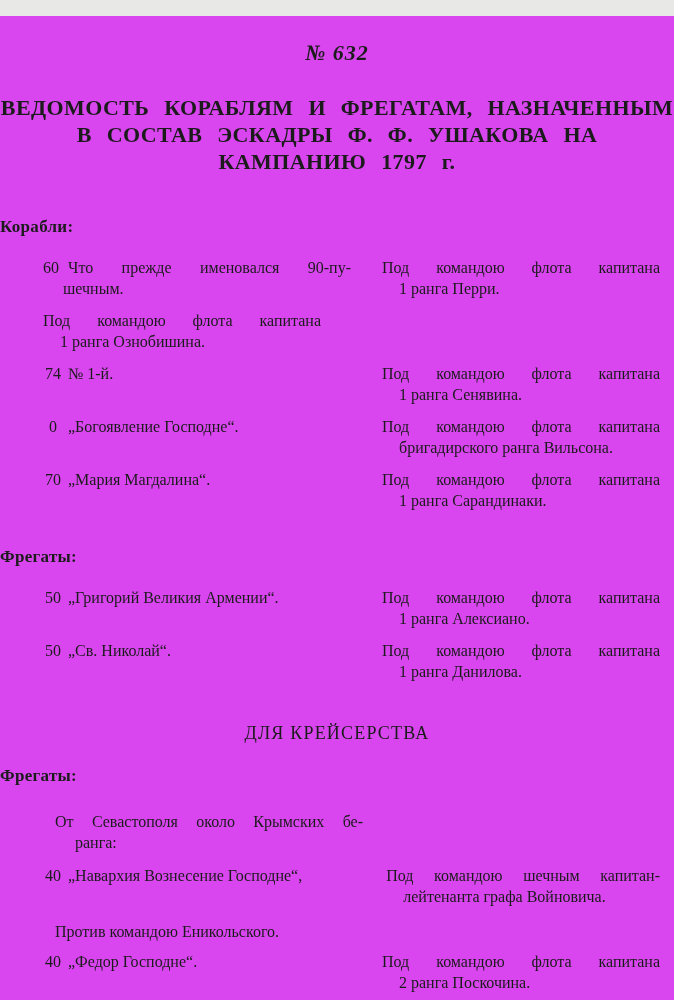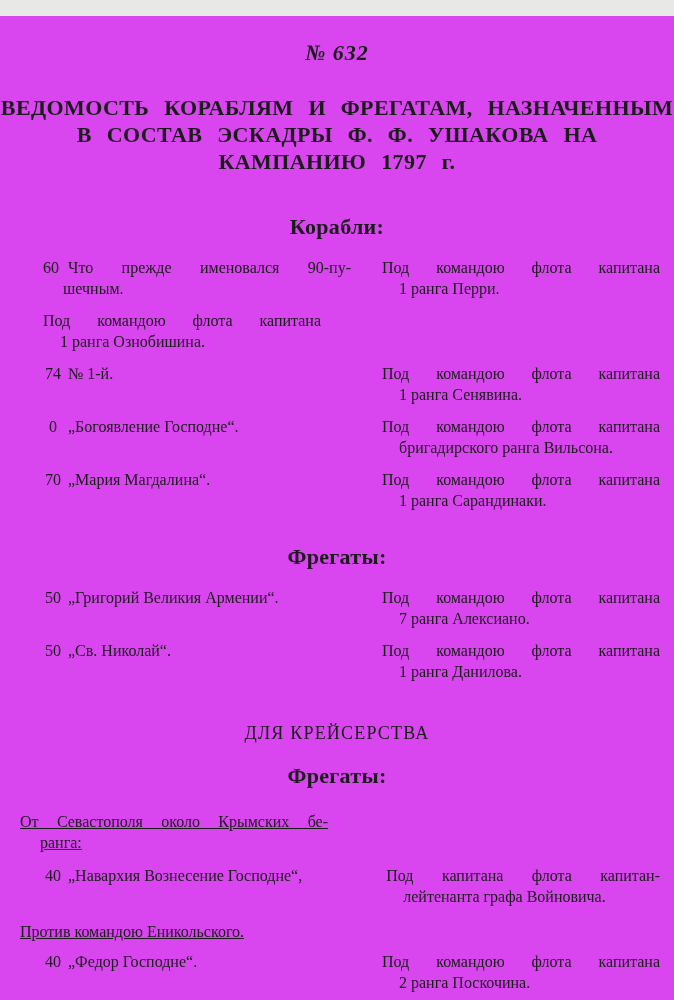--- a/index.html
+++ b/index.html
@@ -29,23 +29,22 @@
     text-align: center;
     font-weight: bold;
     font-size: 22px;
     line-height: 27px;
     letter-spacing: 0.4px;
     word-spacing: 9px;
   }
   .title-line-1 { margin-top: 26px; }
   .sec {
     margin: 0;
-    text-align: center;
     font-weight: bold;
-    font-size: 22px;
+    font-size: 17px;
     line-height: 20px;
     letter-spacing: 0.3px;
   }
   .sec-ships    { margin-top: 42px; margin-bottom: 20px; }
   .sec-frigates { margin-top: 36px; margin-bottom: 20px; }
   .sec-caps {
     margin: 40px 0 0;
     text-align: center;
     font-weight: normal;
     font-size: 18px;
@@ -68,23 +67,22 @@
   .cell-right .cont { padding-left: 17px; }
   .guns {
     display: inline-block;
     width: 20px;
     margin-right: 5px;
     text-align: center;
     text-indent: 0;
   }
   .note {
     margin: 0;
-    padding-left: 20px;
+    padding-left: 55px;
     width: 308px;
-    text-decoration: underline;
   }
   .note-1 { margin-top: 0; }
   .row-8  { margin-top: 12px; gap: 40px; }
   .note-2 { margin-top: 14px; }
   .row-9  { margin-top: 9px; }
   .signature {
     margin: 22px 16px 0 0;
     text-align: right;
     font-style: italic;
     font-size: 20px;
@@ -156,21 +154,21 @@
   </div>
 
   <div class="sec sec-frigates">Фрегаты:</div>
 
   <div class="row">
     <div class="cell-left">
       <div class="line"><span class="guns">50</span><span>„Григорий Великия Армении“.</span></div>
     </div>
     <div class="cell-right">
       <div class="jline">Под командою флота капитана</div>
-      <div class="cont">7 ранга Алексиано.</div>
+      <div class="cont">1 ранга Алексиано.</div>
     </div>
   </div>
 
   <div class="row">
     <div class="cell-left">
       <div class="line"><span class="guns">50</span><span>„Св. Николай“.</span></div>
     </div>
     <div class="cell-right">
       <div class="jline">Под командою флота капитана</div>
       <div class="cont">1 ранга Данилова.</div>
@@ -184,21 +182,21 @@
   <div class="note note-1">
     <div class="jline">От Севастополя около Крымских бе-</div>
     <div class="cont">ранга:</div>
   </div>
 
   <div class="row row-8">
     <div class="cell-left">
       <div class="line"><span class="guns">40</span><span>„Навархия Вознесение Господне“,</span></div>
     </div>
     <div class="cell-right">
-      <div class="jline">Под капитана флота капитан-</div>
+      <div class="jline">Под командою шечным капитан-</div>
       <div class="cont">лейтенанта графа Войновича.</div>
     </div>
   </div>
 
   <div class="note note-2">
     <div class="line">Против командою Еникольского.</div>
   </div>
 
   <div class="row row-9">
     <div class="cell-left">

